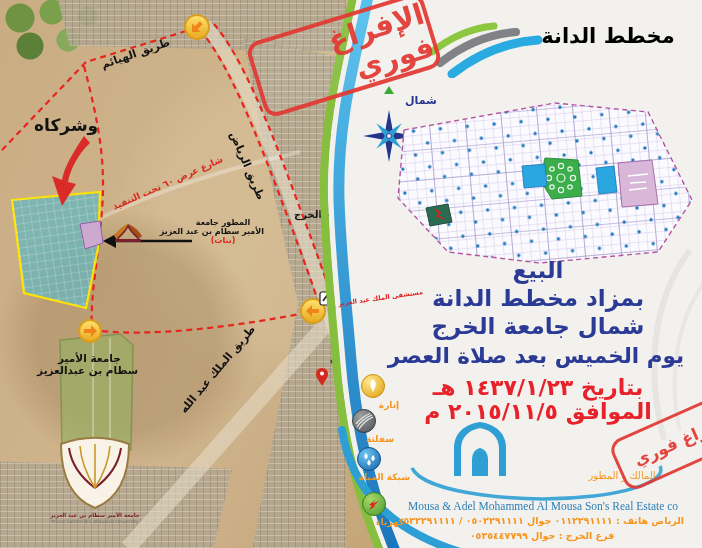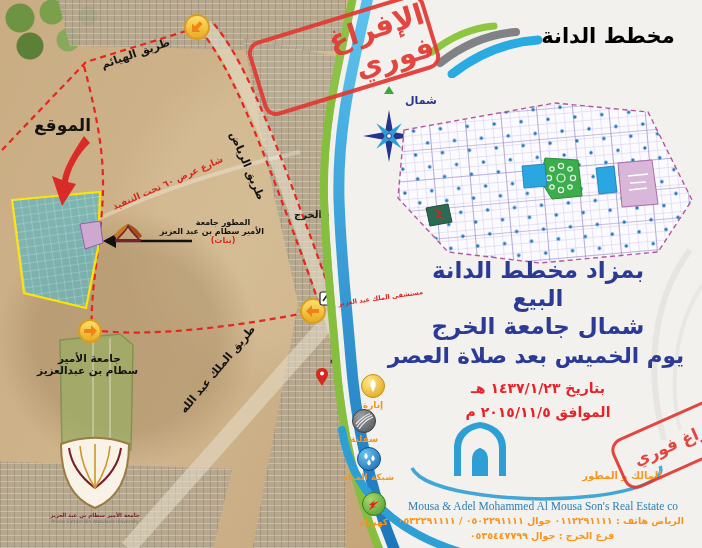--- a/index.html
+++ b/index.html
@@ -35,34 +35,34 @@
   }
   .b1{left:58px;top:0;width:288px;height:52px;clip-path:polygon(0 0,100% 0,100% 100%,4% 88%);}
   .b2{left:232px;top:38px;width:114px;height:510px;clip-path:polygon(10% 0,100% 4%,100% 100%,18% 100%,58% 52%,30% 24%);}
   .b3{left:0;top:458px;width:232px;height:90px;clip-path:polygon(0 4%,100% 12%,92% 100%,0 100%);}
   .lbl{position:absolute;font-weight:bold;color:#141414;white-space:nowrap;line-height:1.15;}
   
   .announce{position:absolute;left:392px;top:256px;width:292px;text-align:center;
     direction:rtl;font-weight:bold;color:#2b3a95;}
   .announce .l{font-size:23px;line-height:28px;}
   .announce .l4{font-size:21.5px;line-height:31px;white-space:nowrap;}
-  .announce .d{font-size:14px;line-height:24px;color:#e8222a;text-align:center;}
+  .announce .d{font-size:22px;line-height:24px;color:#e8222a;text-align:center;}
   .brand-name{position:absolute;left:518px;top:24px;width:180px;text-align:center;direction:rtl;
     font-size:21px;font-weight:bold;color:#000000;letter-spacing:-1px;}
   .stamp{position:absolute;border:4px solid #e23a33;border-radius:13px;color:#e23a33;
     font-weight:bold;display:flex;align-items:center;justify-content:center;direction:rtl;
     opacity:.93;background:rgba(255,255,255,.06);}
   .stamp.main{left:252px;top:16px;width:176px;height:70px;font-size:29px;transform:rotate(-17deg);}
   .stamp.small{left:612px;top:412px;width:138px;height:48px;font-size:16.5px;
     border-width:3px;transform:rotate(-24deg);}
   .compass-label{position:absolute;left:356px;top:94px;width:34px;text-align:center;
     font-size:11px;font-weight:bold;color:#27348b;direction:rtl;margin-left:48px;}
   .svc-label{position:absolute;text-align:center;font-size:9px;font-weight:bold;
-    color:#f7941d;direction:rtl;white-space:nowrap;}
-  .role{position:absolute;left:572px;top:470px;width:100px;font-size:10px;font-weight:bold;
+    color:#f7941d;direction:rtl;white-space:nowrap;padding-left:16px;}
+  .role{position:absolute;left:572px;top:470px;width:100px;font-size:10px;font-weight:normal;
     color:#f7941d;direction:rtl;text-align:center;}
   .cname-ar{position:absolute;left:408px;top:484px;width:268px;font-size:12.5px;font-weight:bold;
     color:#2596be;direction:rtl;text-align:center;white-space:nowrap;}
   .cname-en{position:absolute;left:408px;top:500px;width:268px;font-size:11.5px;color:#2d7fb5;
     font-family:"Liberation Serif","DejaVu Serif",serif;text-align:center;white-space:nowrap;}
   .phone{position:absolute;left:400px;width:284px;font-size:9.5px;font-weight:bold;color:#f7941d;
     direction:rtl;text-align:center;white-space:nowrap;}
   .crest-cap{position:absolute;left:40px;top:512px;width:110px;text-align:center;
     font-size:5.5px;font-weight:bold;color:#7a1f2b;direction:rtl;line-height:1.3;}
   .crest-cap .en{color:#6b6b6b;font-size:4.5px;font-weight:normal;display:block;}
@@ -157,21 +157,21 @@
     </g>
 
     <path d="M 342,338 C 345,342 347,345 342,353 C 337,345 339,342 342,338 Z" fill="#e8821e"></path>
 
     <g transform="translate(322,374)">
       <path d="M 0,-6 C 4,-6 6,-3 6,0 C 6,4 2,8 0,12 C -2,8 -6,4 -6,0 C -6,-3 -4,-6 0,-6 Z" fill="#d6281e"></path>
       <circle cy="-0.5" r="2" fill="#fff"></circle>
     </g>
   </svg>
 
-  <div class="lbl" style="left:34px;top:116px;font-size:17px;" dir="rtl">الموقع</div>
+  <div class="lbl" style="left:34px;top:116px;font-size:17px;" dir="rtl">وشركاه</div>
   <div class="lbl" style="left:100px;top:48px;font-size:11px;transform:rotate(-19deg);" dir="rtl">طريق الهيائم</div>
   <div class="lbl" style="left:238px;top:130px;font-size:11px;transform:rotate(67deg);transform-origin:left top;" dir="rtl">طريق الرياض</div>
   <div class="lbl" style="left:108px;top:178px;font-size:9px;color:#d6281e;transform:rotate(-24deg);" dir="rtl">شارع عرض ٦٠ تحت التنفيذ</div>
   <div class="lbl" style="left:294px;top:209px;font-size:10px;" dir="rtl">برج الخرج</div>
   <div class="lbl" style="left:182px;top:218px;width:82px;text-align:center;font-size:8px;" dir="rtl">
     <span style="display:block">المطور جامعة</span>
     <span style="display:block">الأمير سطام بن عبد العزيز</span>
     <span style="display:block;color:#d6281e">(بنات)</span>
   </div>
   <div class="lbl" style="left:58px;top:352px;width:80px;text-align:left;font-size:10.5px;" dir="rtl">
@@ -272,22 +272,22 @@
       <path d="M 238,84 L 258,82 M 240,91 L 256,90 M 239,98 L 257,96" stroke="#fff" stroke-width="1.4"></path>
     </g>
 
     <g>
       <polygon points="36,116 58,112 62,130 40,134" fill="#2a6b52" stroke="#1d4f3c" stroke-width="1"></polygon>
       <path d="M 44,116 L 52,121 L 47,122 L 56,128 L 45,124 L 49,123 Z" fill="#e02020"></path>
     </g>
   </svg>
 
   <div class="announce">
+    <div class="l">البيع</div>
     <div class="l">بمزاد مخطط الدانة</div>
-    <div class="l">البيع</div>
     <div class="l">شمال جامعة الخرج</div>
     <div class="l4">يوم الخميس بعد صلاة العصر</div>
     <div class="d" style="margin-top:5px">بتاريخ ١٤٣٧/١/٢٣ هـ</div>
     <div class="d">الموافق ٢٠١٥/١١/٥ م</div>
   </div>
 
   <div class="lbl" style="left:338px;top:295px;font-size:6.5px;color:#e0201f;transform:rotate(-8deg);" dir="rtl">مستشفى الملك عبد العزيز</div>
 
   <svg class="abs" style="left:360px;top:373px" width="26" height="26" viewBox="0 0 26 26">
     <circle cx="13" cy="13" r="11.5" fill="url(#goldG2)" stroke="#c98f16" stroke-width="1"></circle>

